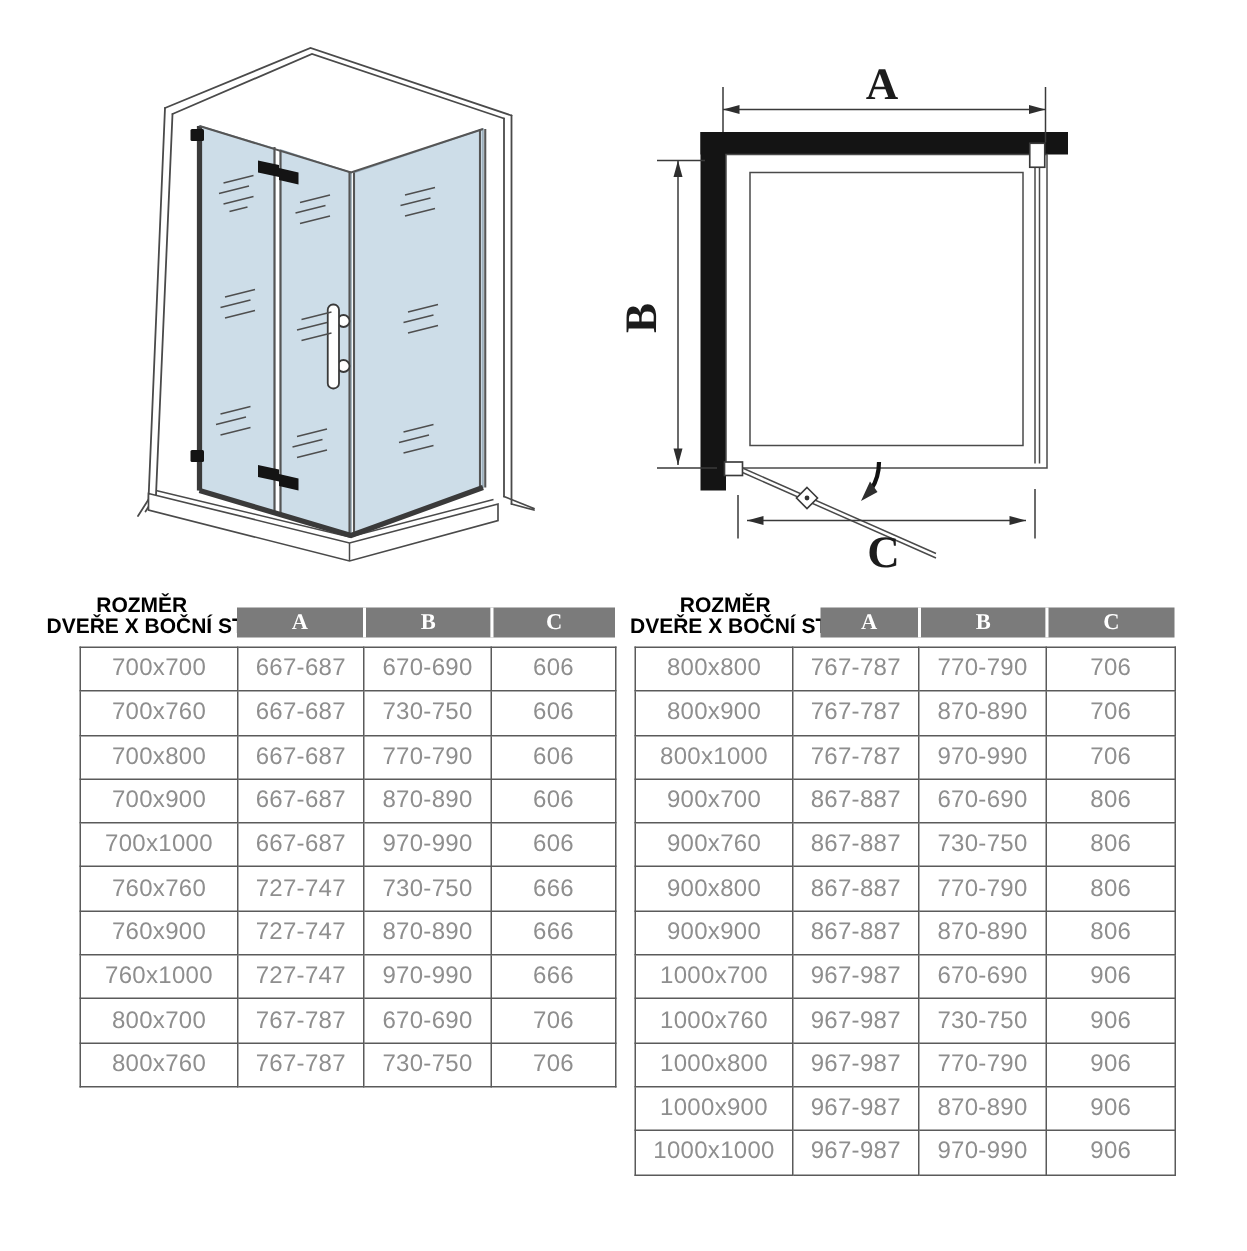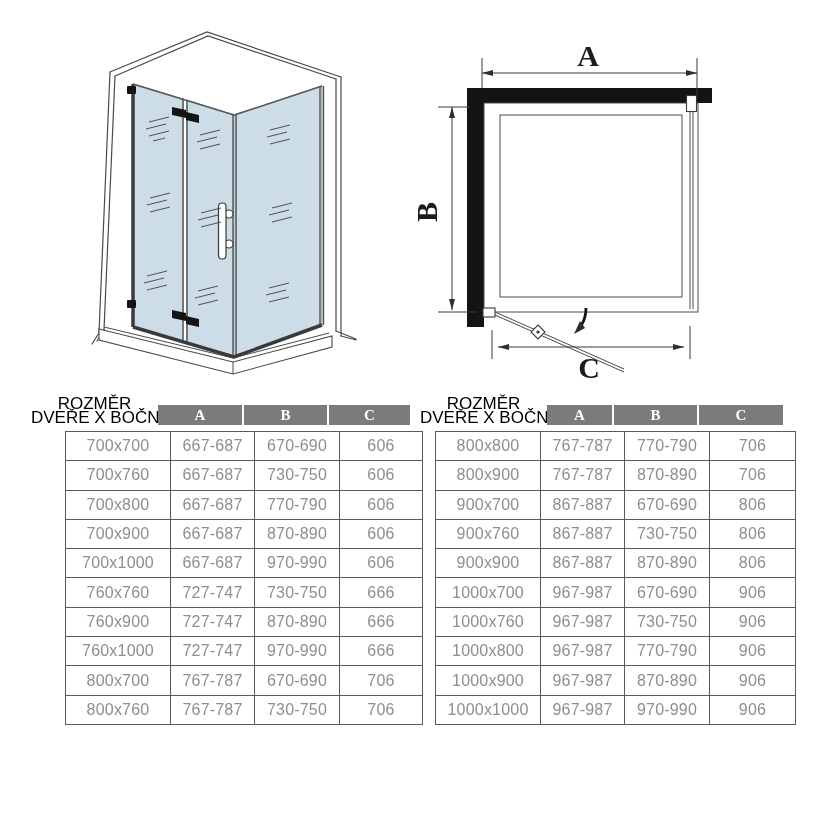--- a/index.html
+++ b/index.html
@@ -23,42 +23,42 @@
   .arrow{fill:#2e2e2e;stroke:none;}
   .dimtext{font-family:"Liberation Serif",serif;font-weight:bold;font-size:30px;fill:#1c1c1c;}
   .profile{fill:#fff;stroke:#3a3a3a;stroke-width:1.1;}
   .swing{stroke:#111;stroke-width:2.8;fill:none;}
   
   .tbl{position:absolute;top:405px;}
   .tbl-left{left:53px;width:357px;}
   .tbl-right{left:423px;width:360px;}
   .hdr{position:relative;height:20px;}
   .tbl-label{
-    position:absolute;bottom:1px;text-align:center;font-weight:normal;
-    font-size:17px;line-height:13.5px;color:var(--label);white-space:nowrap;
+    position:absolute;bottom:1px;text-align:center;font-weight:bold;
+    font-size:14px;line-height:13.5px;color:var(--label);white-space:nowrap;
   }
   .tbl-left .tbl-label{left:-22px;width:127px;}
   .tbl-right .tbl-label{left:-3px;width:127px;}
   .gray-band{position:absolute;top:0;height:20px;display:flex;}
   .tbl-left  .gray-band{left:105px;}
   .tbl-right .gray-band{left:124px;}
   .hdr-cell{
     background:var(--hdrbg);color:var(--hdrtext);text-align:center;line-height:20px;
     font-family:"Liberation Serif",serif;font-weight:bold;font-size:15px;
     box-sizing:border-box;
   }
   .hdr-cell + .hdr-cell{border-left:2px solid #fff;}
   .tbl-left  .hdr-cell:nth-child(1){width:84px;}
   .tbl-left  .hdr-cell:nth-child(2){width:85px;}
   .tbl-left  .hdr-cell:nth-child(3){width:83px;}
   .tbl-right .hdr-cell:nth-child(1){width:65px;}
   .tbl-right .hdr-cell:nth-child(2){width:85px;}
   .tbl-right .hdr-cell:nth-child(3){width:86px;}
   table.size{
-    border-collapse:collapse;table-layout:fixed;margin-top:6px;width:100%;margin-left:12px;
+    border-collapse:collapse;table-layout:fixed;margin-top:6px;width:100%;
   }
   table.size td{
     border:1px solid var(--tborder);height:28.3px;padding:0;text-align:center;
     font-size:16px;color:var(--ttext);letter-spacing:.2px;
   }
   .tbl-left  col.c0{width:105px;} .tbl-left  col.c1{width:84px;}
   .tbl-left  col.c2{width:85px;}  .tbl-left  col.c3{width:83px;}
   .tbl-right col.c0{width:105px;} .tbl-right col.c1{width:84px;}
   .tbl-right col.c2{width:85px;}  .tbl-right col.c3{width:86px;}
 </style>
@@ -264,32 +264,44 @@
             <td>770-790</td>
             <td>706</td>
           </tr>
           <tr>
             <td>800x900</td>
             <td>767-787</td>
             <td>870-890</td>
             <td>706</td>
           </tr>
           <tr>
+            <td>800x1000</td>
+            <td>767-787</td>
+            <td>970-990</td>
+            <td>706</td>
+          </tr>
+          <tr>
             <td>900x700</td>
             <td>867-887</td>
             <td>670-690</td>
             <td>806</td>
           </tr>
           <tr>
             <td>900x760</td>
             <td>867-887</td>
             <td>730-750</td>
             <td>806</td>
           </tr>
           <tr>
+            <td>900x800</td>
+            <td>867-887</td>
+            <td>770-790</td>
+            <td>806</td>
+          </tr>
+          <tr>
             <td>900x900</td>
             <td>867-887</td>
             <td>870-890</td>
             <td>806</td>
           </tr>
           <tr>
             <td>1000x700</td>
             <td>967-987</td>
             <td>670-690</td>
             <td>906</td>

